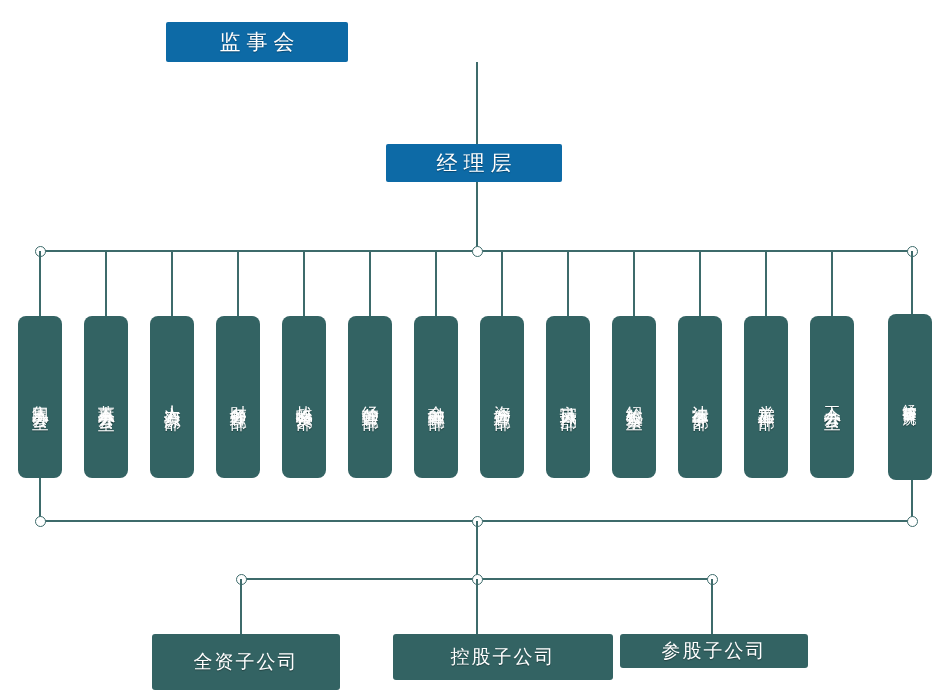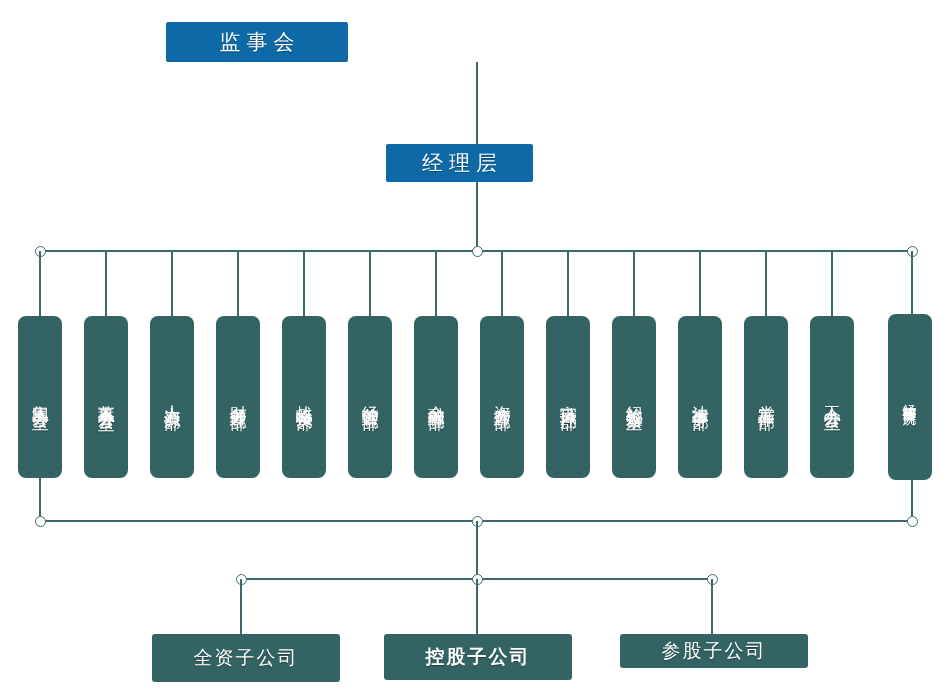--- a/index.html
+++ b/index.html
@@ -94,21 +94,21 @@
 <div id="chart">
 
   <div class="box box-blue box-top" style="left:166px; top:22px; width:182px; height:40px;">
     <span>监事会</span>
   </div>
 
 
 
   <div class="vline" style="left:476px; top:62px; height:82px;"></div>
 
-  <div class="box box-blue box-mgmt" style="left:386px; top:144px; width:147px; height:38px;">
+  <div class="box box-blue box-mgmt" style="left:386px; top:144px; width:176px; height:38px;">
     <span>经理层</span>
   </div>
 
   <div class="vline" style="left:476px; top:182px; height:69px;"></div>
 
   <div class="hline" style="left:40px; top:250px; width:872px;"></div>
   <div class="node-dot" style="left:40px; top:251px;"></div>
   <div class="node-dot" style="left:477px; top:251px;"></div>
   <div class="node-dot" style="left:912px; top:251px;"></div>
 
@@ -195,25 +195,25 @@
 
   <div class="hline" style="left:241px; top:578px; width:471px;"></div>
   <div class="node-dot" style="left:241px; top:579px;"></div>
   <div class="node-dot" style="left:477px; top:579px;"></div>
   <div class="node-dot" style="left:712px; top:579px;"></div>
 
   <div class="vline" style="left:240px; top:579px; height:55px;"></div>
   <div class="vline" style="left:476px; top:579px; height:55px;"></div>
   <div class="vline" style="left:711px; top:579px; height:55px;"></div>
 
-  <div class="box box-teal box-sub" style="left:152px; top:634px; width:188px; height:48px;">
+  <div class="box box-teal box-sub" style="left:152px; top:634px; width:188px; height:56px;">
     <span>全资子公司</span>
   </div>
 
-  <div class="box box-teal box-sub" style="left:384px; top:634px; width:188px; height:46px;font-weight:bold;">
+  <div class="box box-teal box-sub" style="left:393px; top:634px; width:220px; height:46px;">
     <span>控股子公司</span>
   </div>
 
   <div class="box box-teal box-sub" style="left:620px; top:634px; width:188px; height:34px;">
     <span>参股子公司</span>
   </div>
 
 </div>
 
 </body></html>

